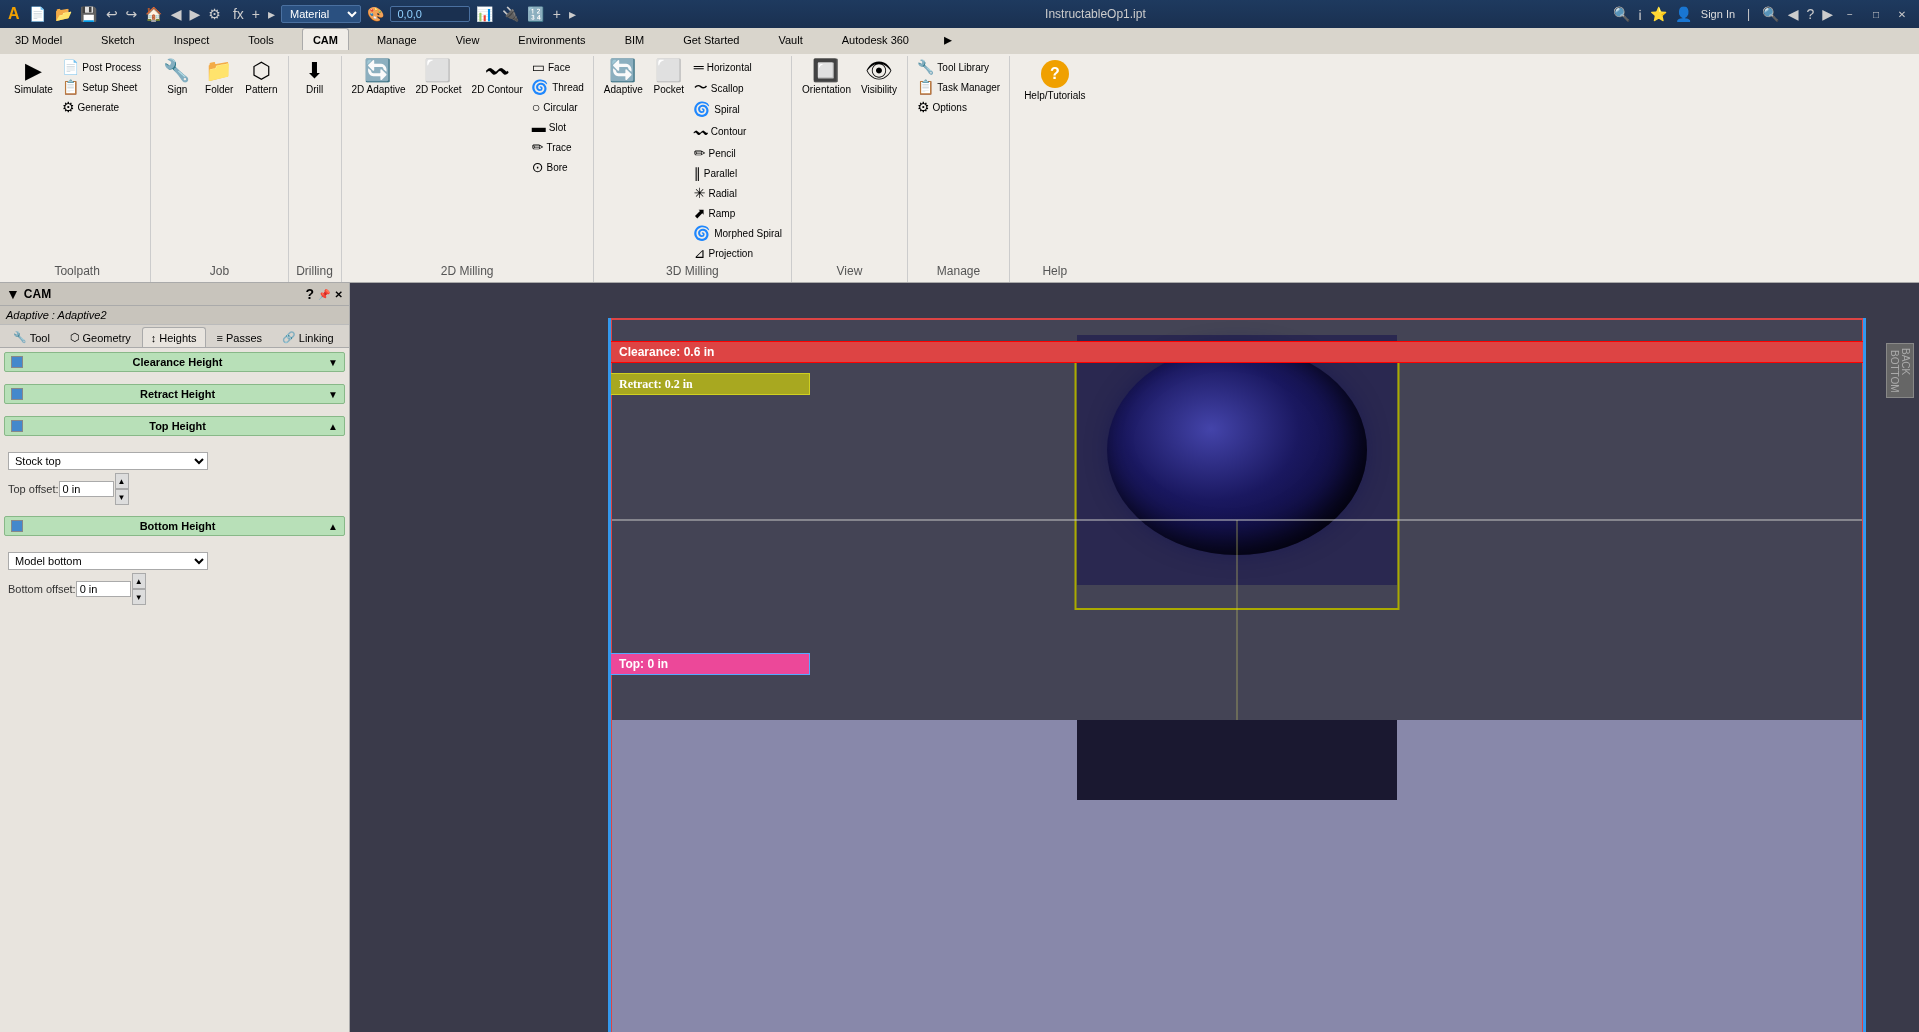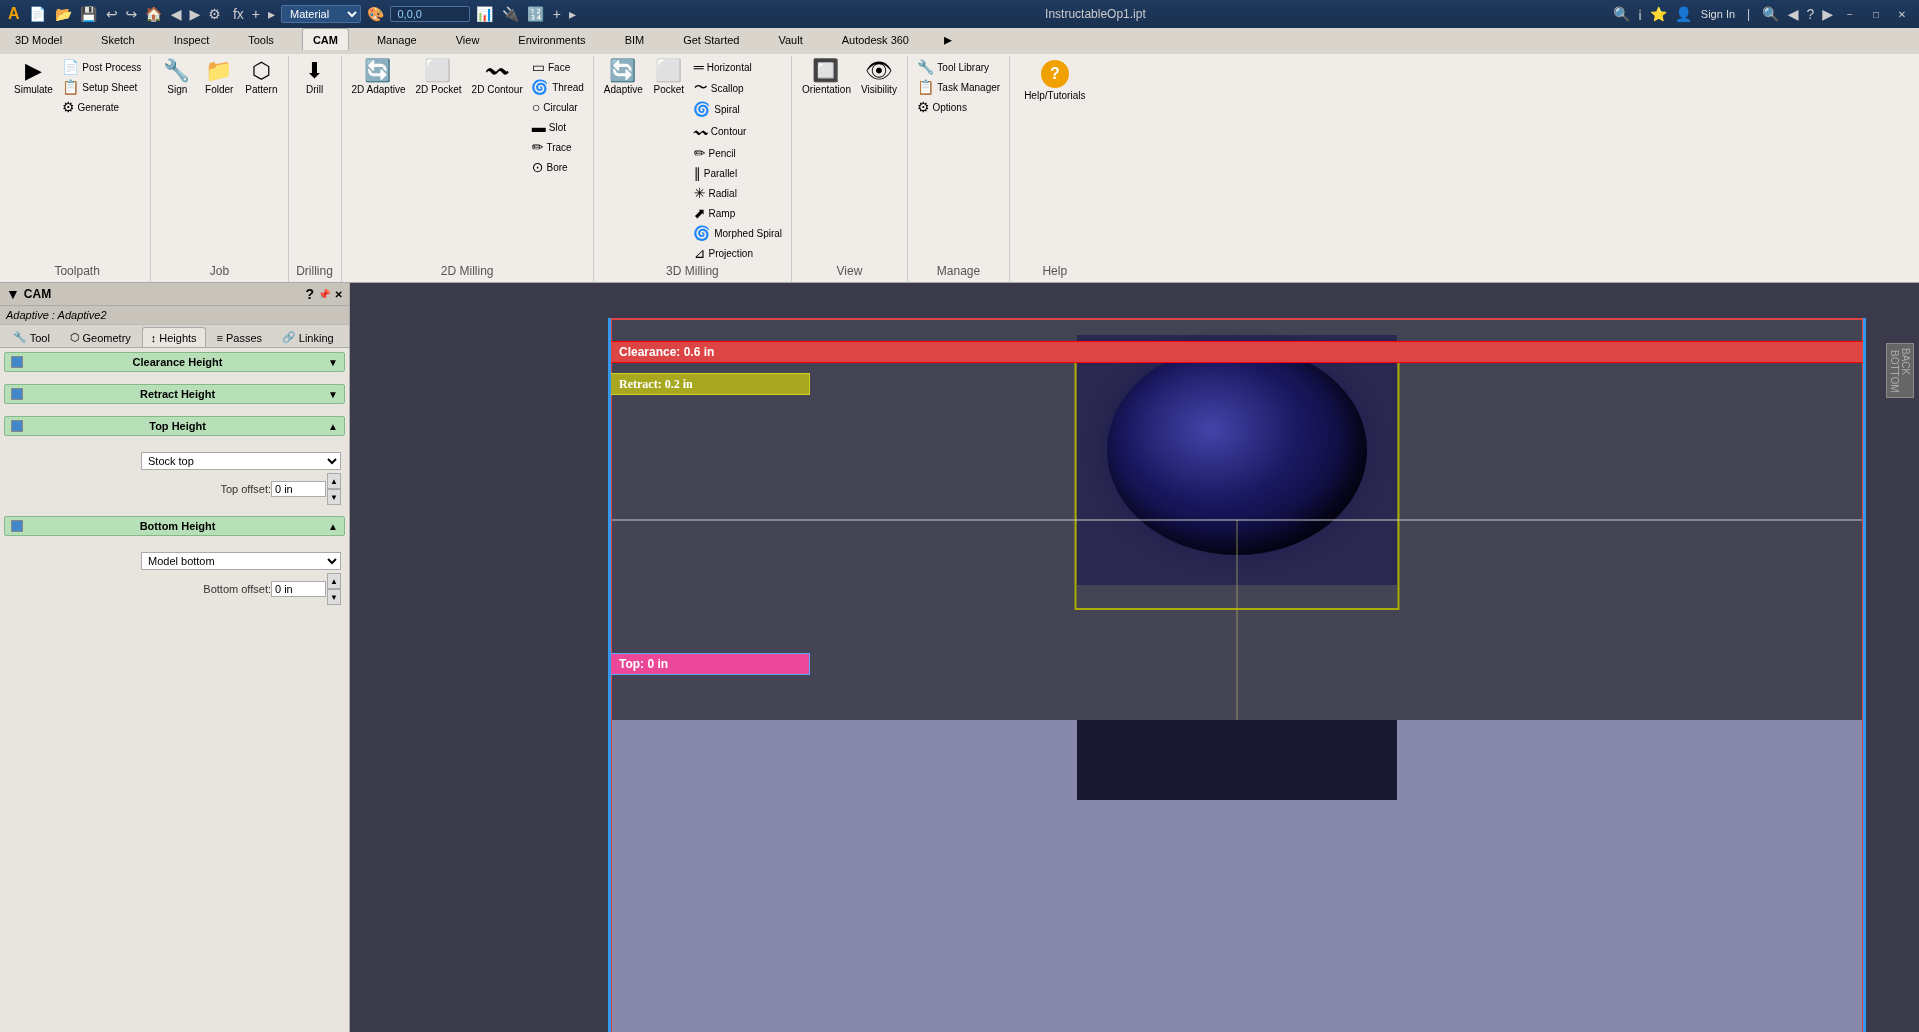--- a/index.html
+++ b/index.html
@@ -204,21 +204,21 @@
       cursor: pointer;
       margin-bottom: 12px;
       border-radius: 2px;
     }
     .section-header .title { font-size: 11px; font-weight: bold; }
     .section-header .arrow { font-size: 10px; }
     .section-body { padding: 4px; margin-bottom: 4px; }
     .form-row {
       display: flex;
       align-items: center;
-      justify-content: flex-end;
+      justify-content: flex-start;
       margin-bottom: 3px;
     }
     .form-label { font-size: 11px; color: #333; }
     .form-input-wrap { display: flex; align-items: center; gap: 1px; }
     .form-select {
       font-size: 11px;
       padding: 1px 2px;
       border: 1px solid #aaa;
       background: white;
       width: 200px;

